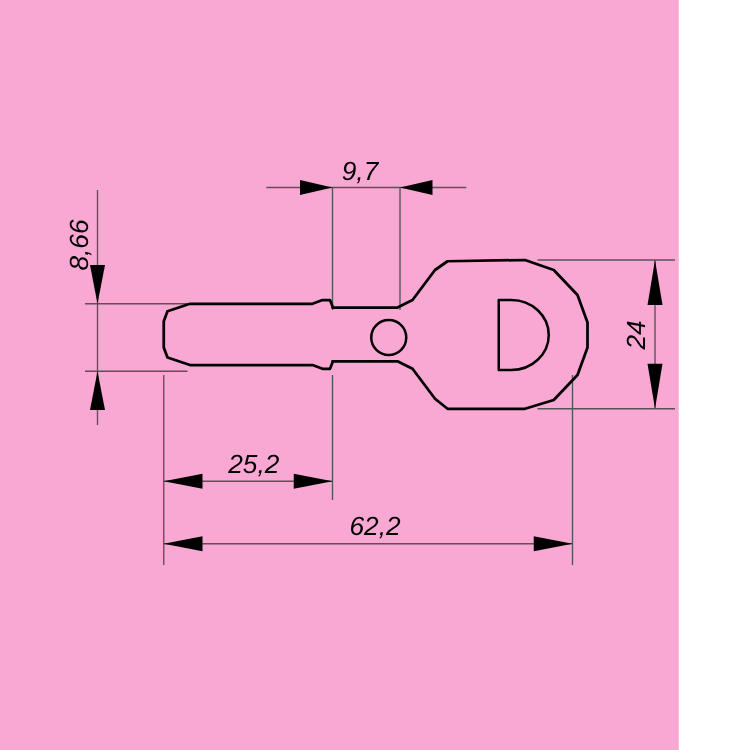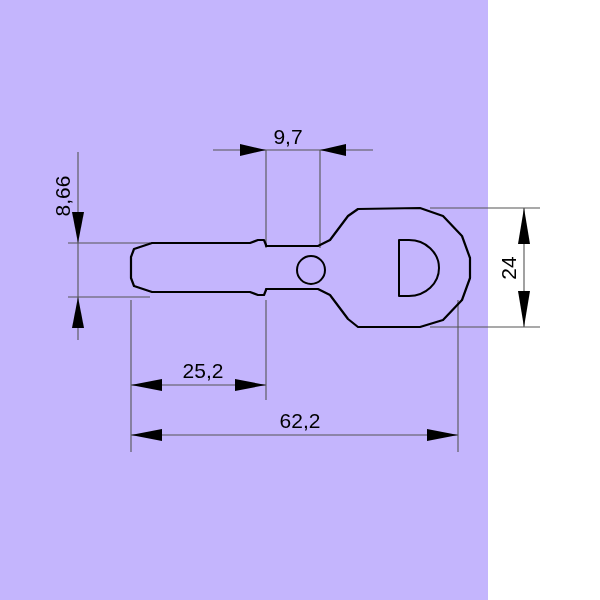--- a/index.html
+++ b/index.html
@@ -9,23 +9,24 @@
     background: #ffffff;
   }
   body {
     width: 600px;
     height: 600px;
     overflow: hidden;
     font-family: "Liberation Sans", sans-serif;
   }
   #drawing-root {
     position: relative;
-    width: 488px;
+    width: 543px;
     height: 600px;
-    background: #c4b5fd;
+    background: #f9a8d4;
+    font-style: italic;
   }
   #tech-svg {
     display: block;
     width: 600px;
     height: 600px;
   }
   .dim-text {
     font-family: "Liberation Sans", sans-serif;
     font-size: 21px;
     fill: #000000;

